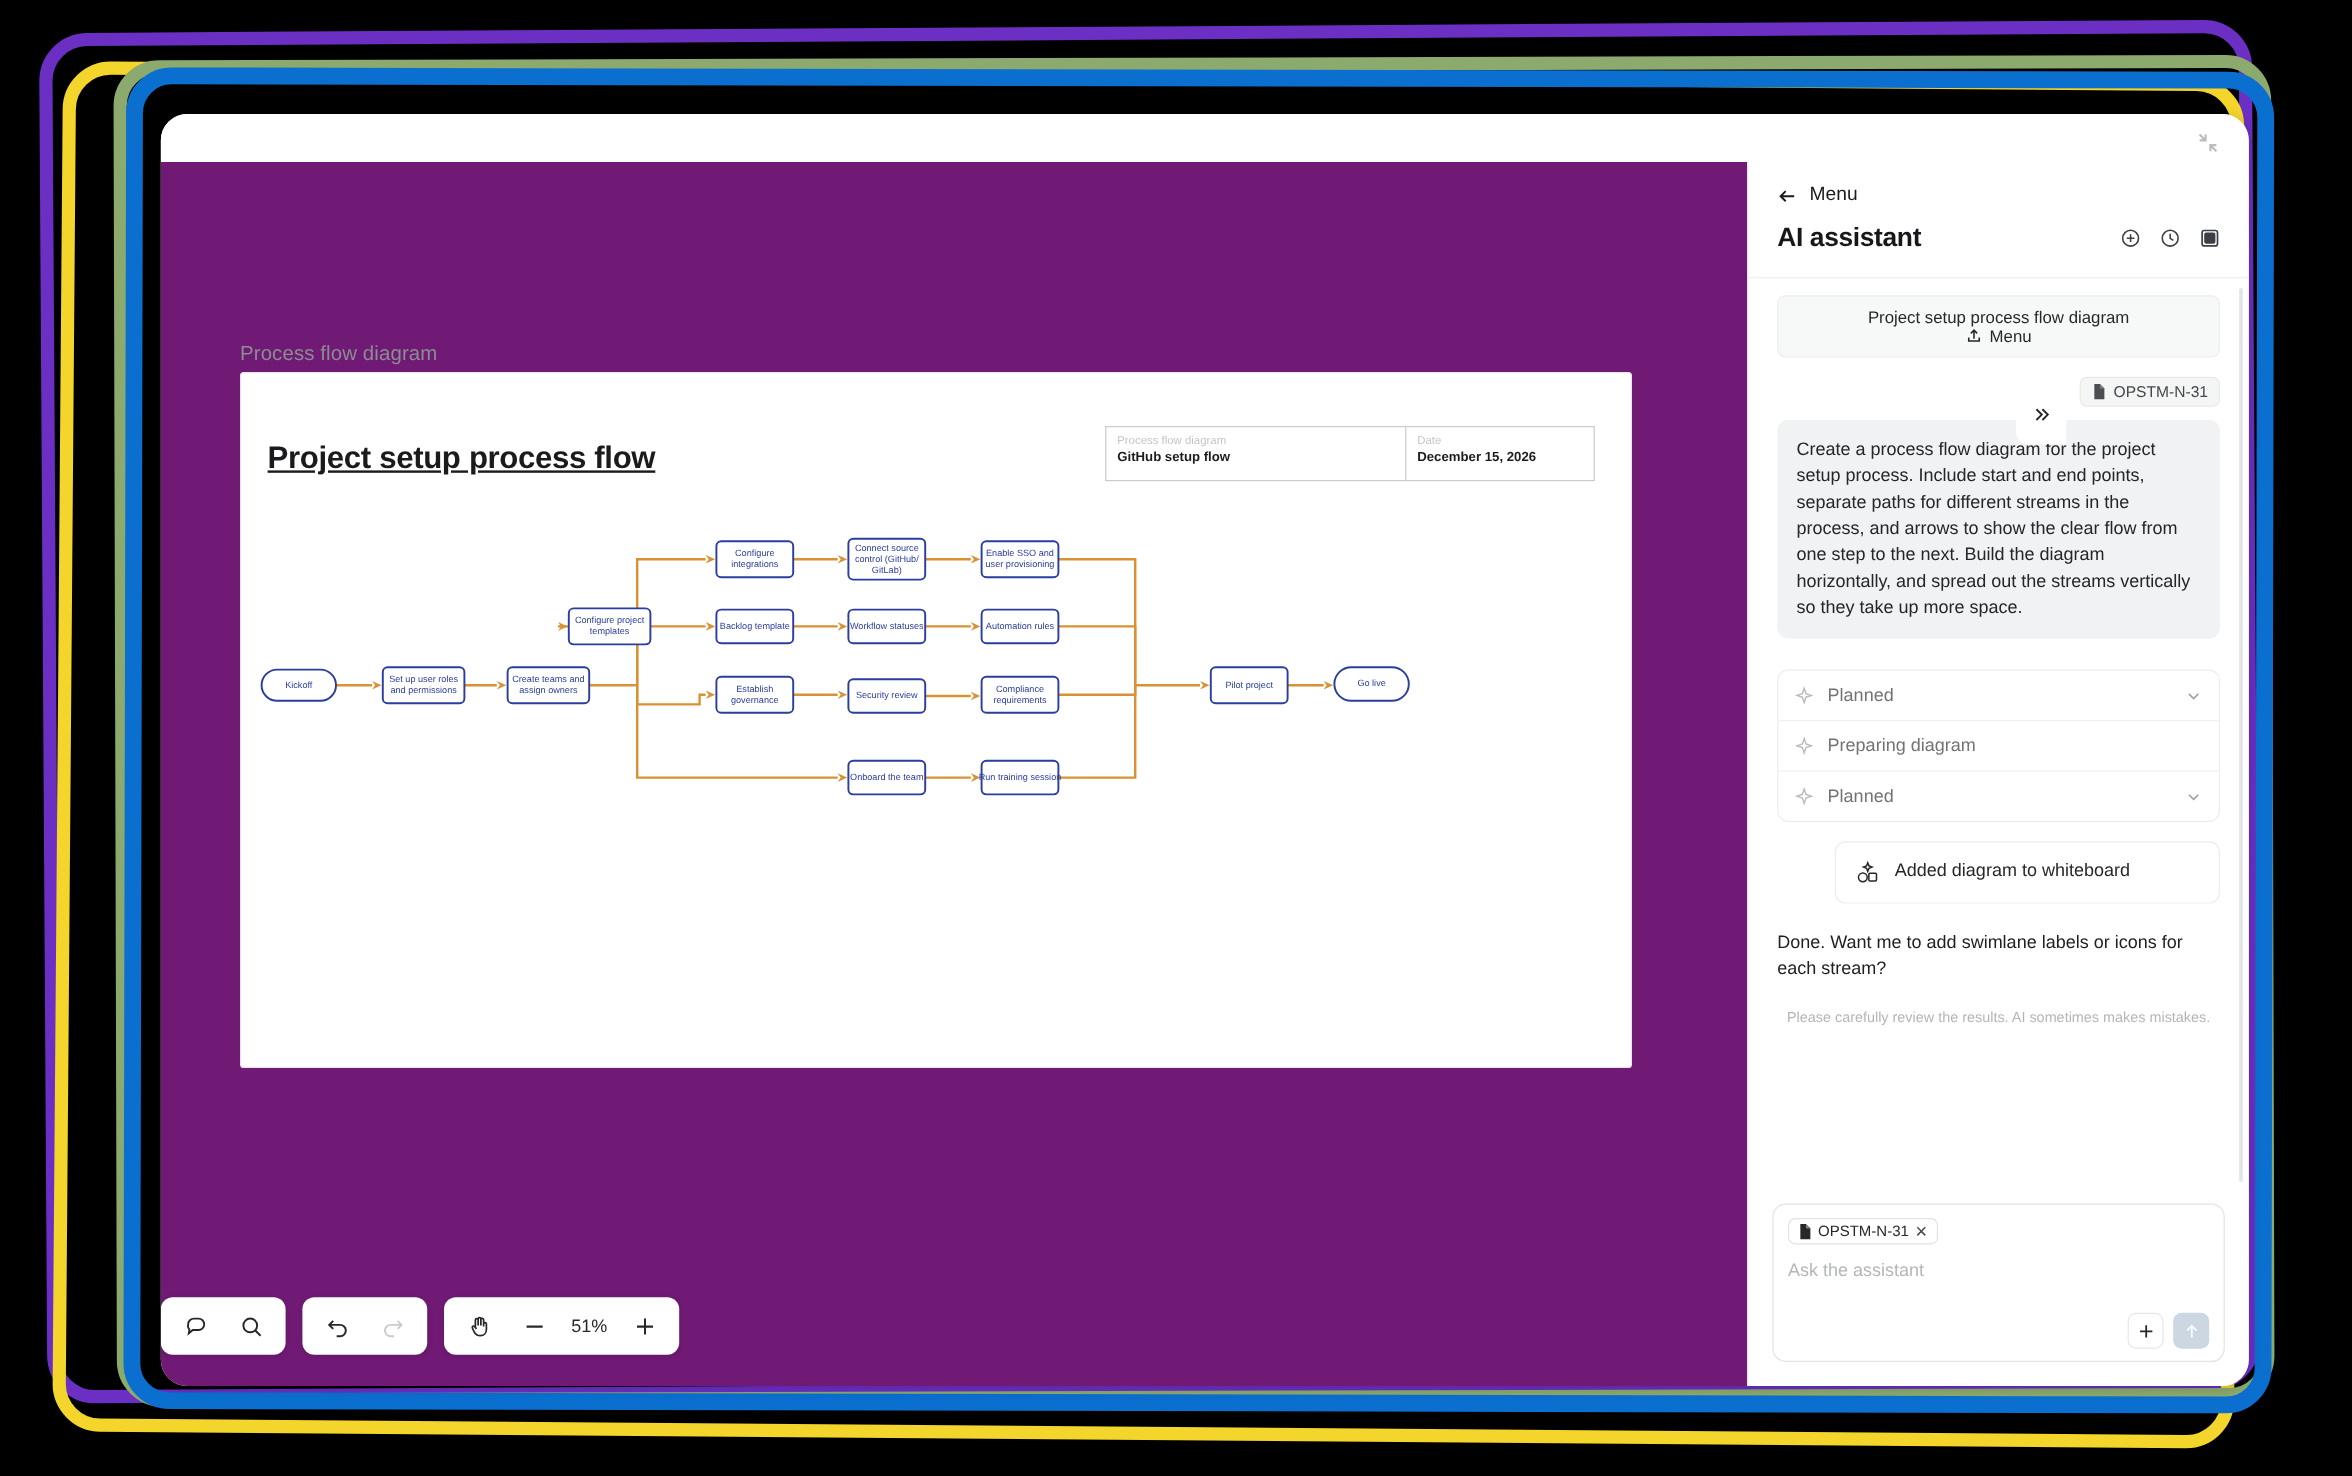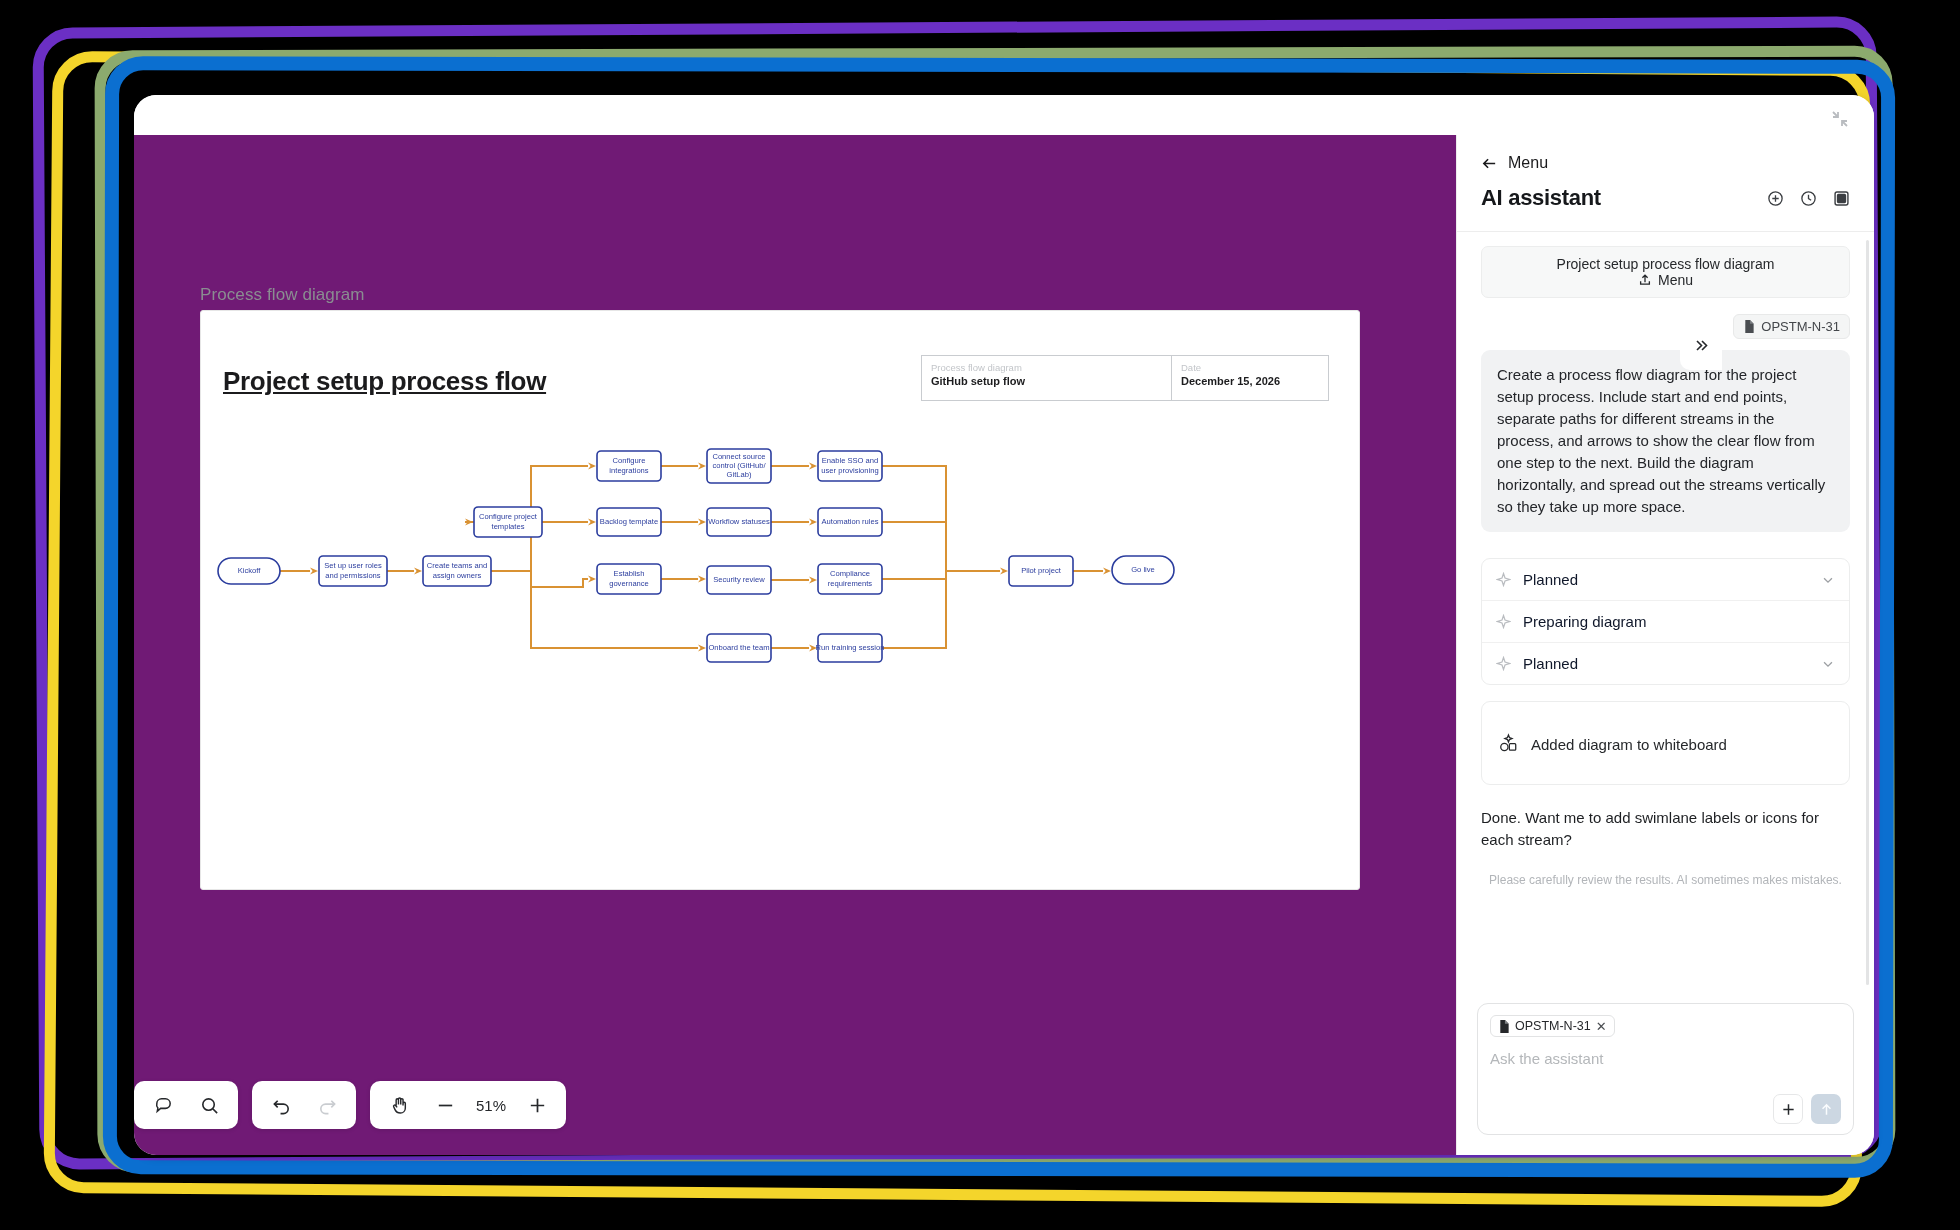--- a/index.html
+++ b/index.html
@@ -186,27 +186,27 @@
 
   .status-card {
     margin-top: 26px; border: 1px solid #eceded; border-radius: 9px;
     overflow: hidden;
   }
   .status-row {
     display: flex; align-items: center; gap: 12px;
     padding: 12px 14px; cursor: pointer;
   }
   .status-row + .status-row { border-top: 1px solid #f0f0f0; }
-  .status-label { font-size: 15px; color: #0f172a; flex: 1; }
+  .status-label { font-size: 15px; color: #737373; flex: 1; }
   .spark { width: 15px; height: 15px; color: #b9bcc0; flex: none; }
   .chev { width: 14px; height: 14px; color: #9da0a4; flex: none; }
 
   .action-card {
     margin-top: 16px; border: 1px solid #eceded; border-radius: 9px;
-    display: flex; align-items: flex-end; gap: 13px; padding: 31px 16px;
+    display: flex; align-items: flex-start; gap: 13px; padding: 15px 16px; margin-left: 48px;
   }
   .action-label { font-size: 15px; color: #26282b; }
 
   .assistant-text {
     margin-top: 22px; font-size: 15px; line-height: 22px; color: #1d1f22;
   }
   .disclaimer {
     margin-top: 22px; text-align: center;
     font-size: 12px; color: #b2b5b9;
   }

